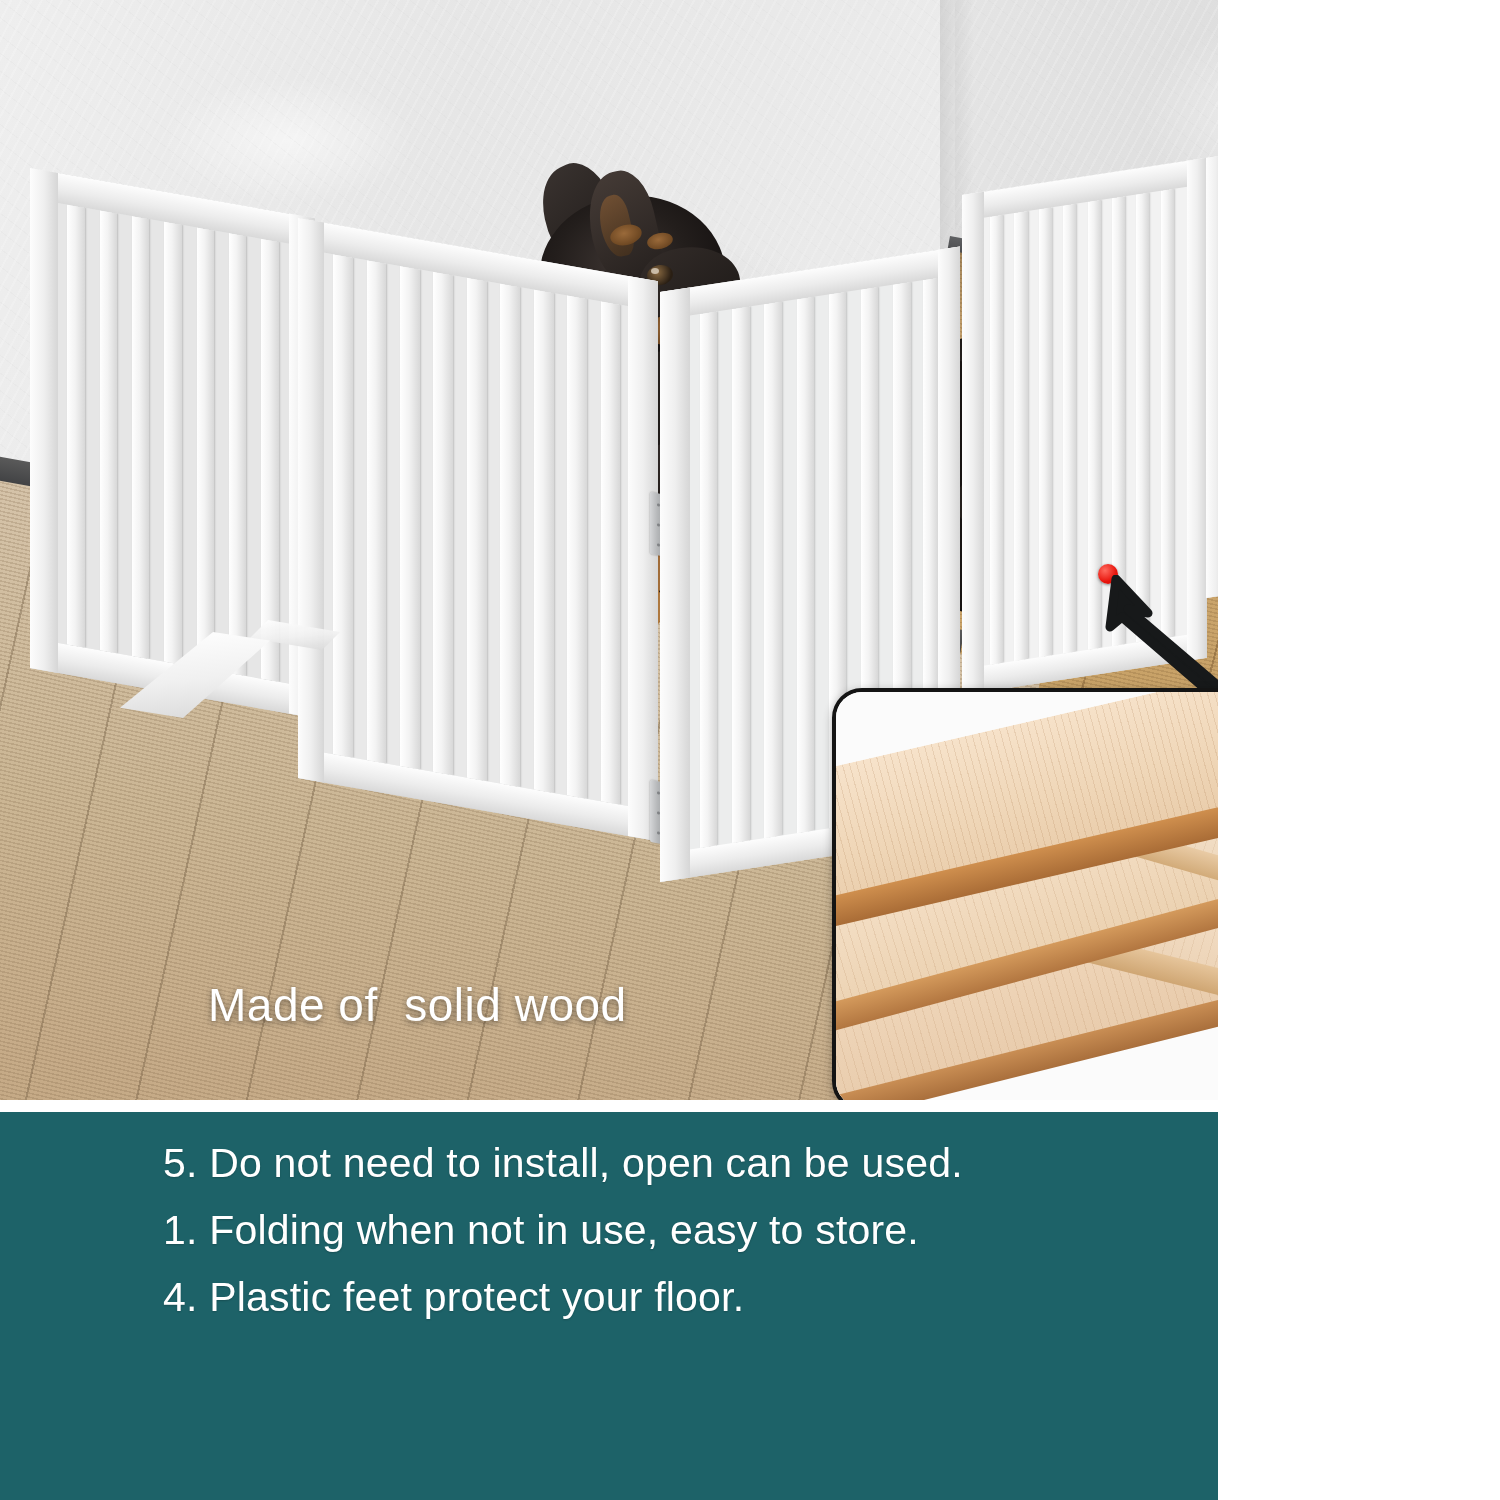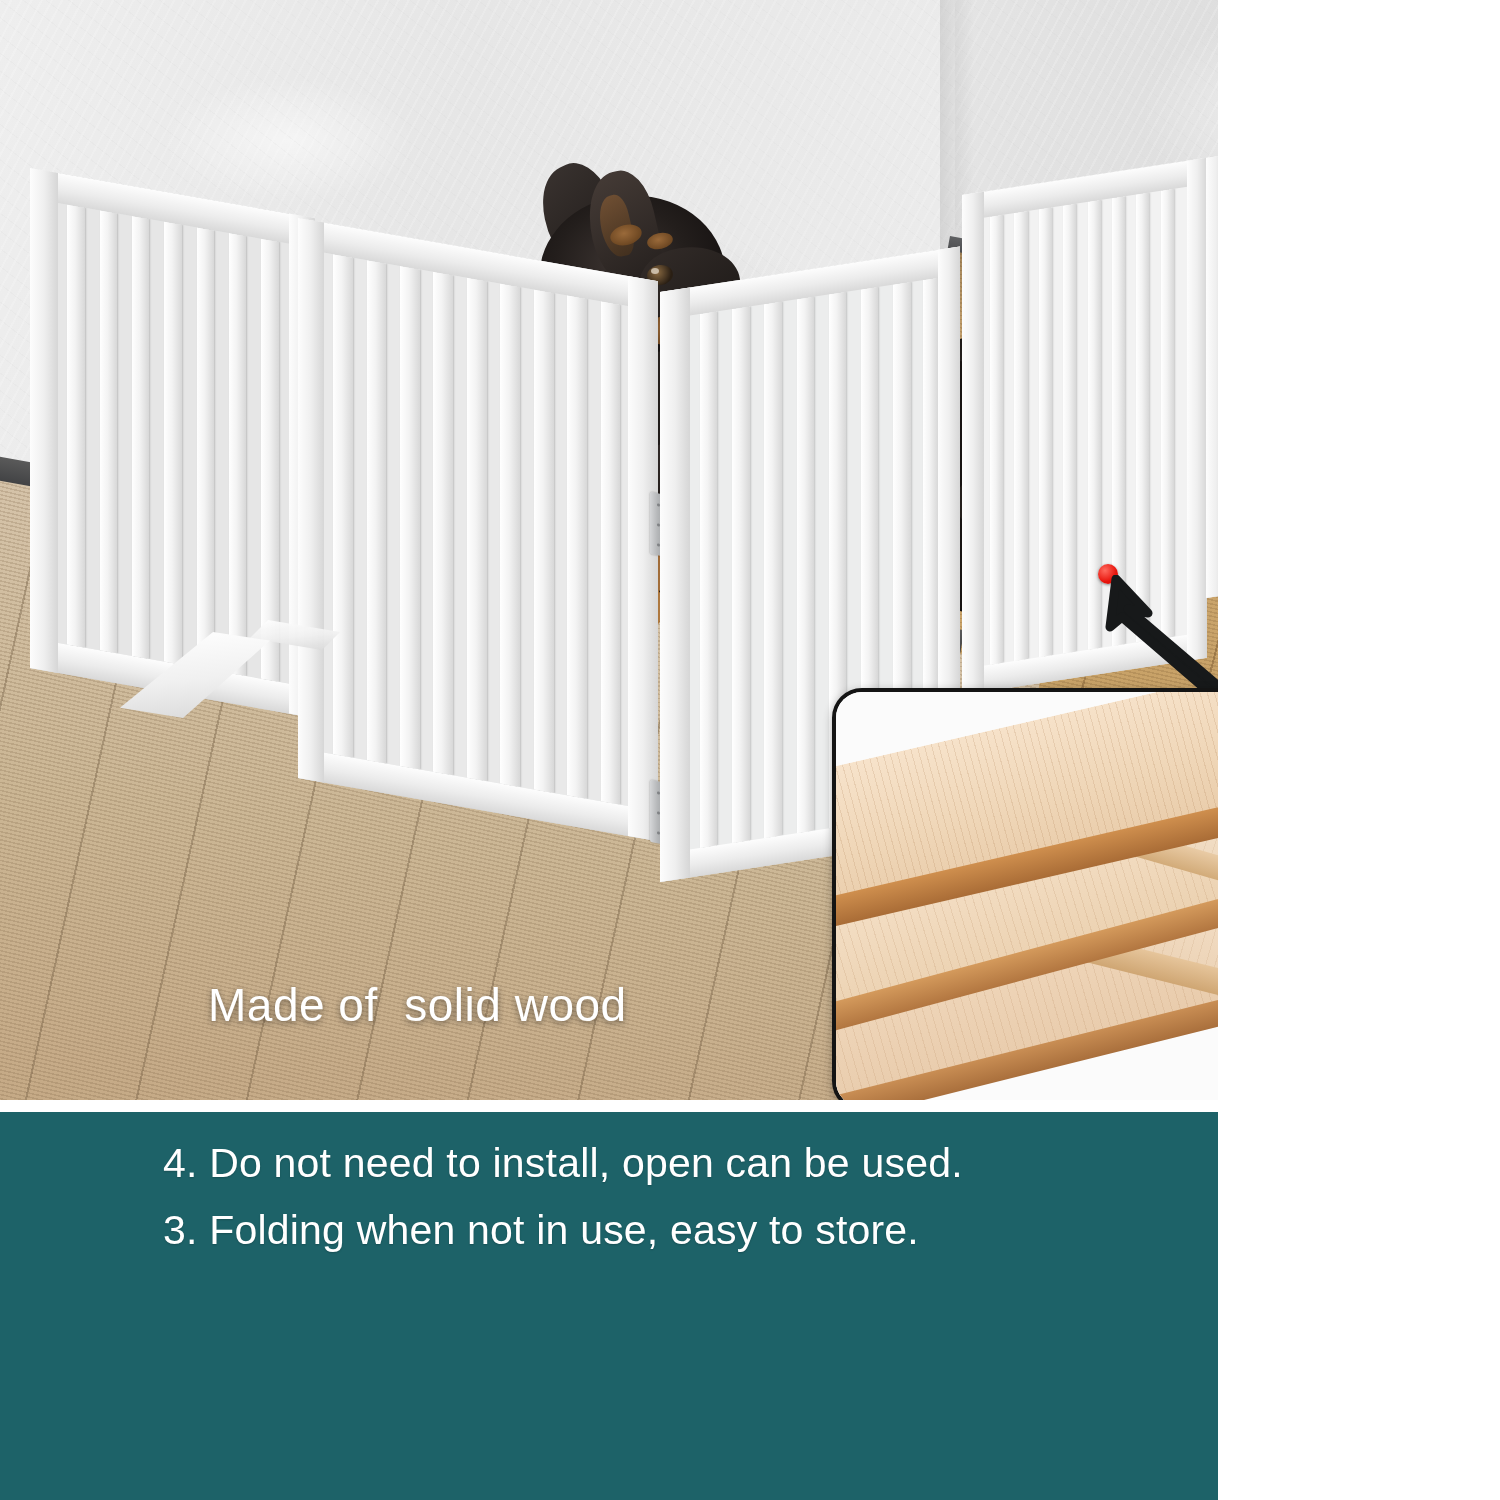--- a/index.html
+++ b/index.html
@@ -398,18 +398,19 @@
     </div>
 
     <div id="caption">Made of  solid wood</div>
 
   </div>
 
   <div id="divider"></div>
 
   <div id="features">
     <ul id="feature-list">
-      <li>4. Do not need to install, open can be used.</li>
-      <li>3. Folding when not in use, easy to store.</li>
+      <li>5. Do not need to install, open can be used.</li>
+      <li>1. Folding when not in use, easy to store.</li>
+      <li>4. Plastic feet protect your floor.</li>
     </ul>
   </div>
 
 </div>
 
 </body></html>

